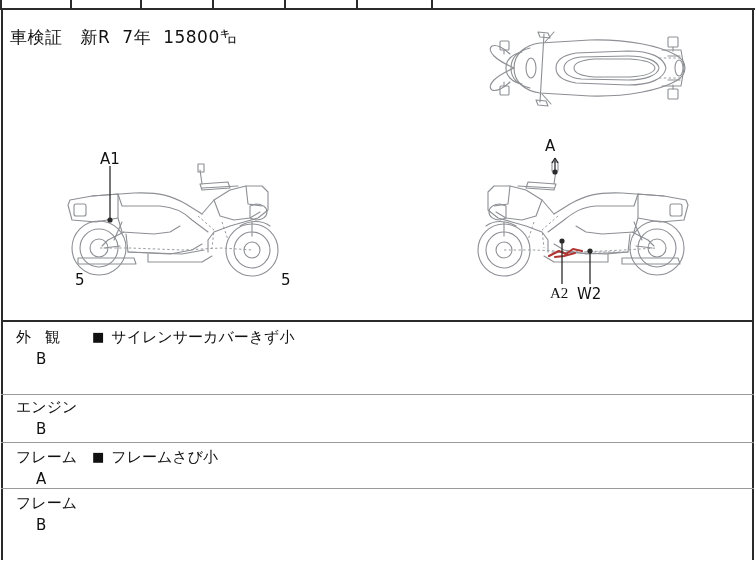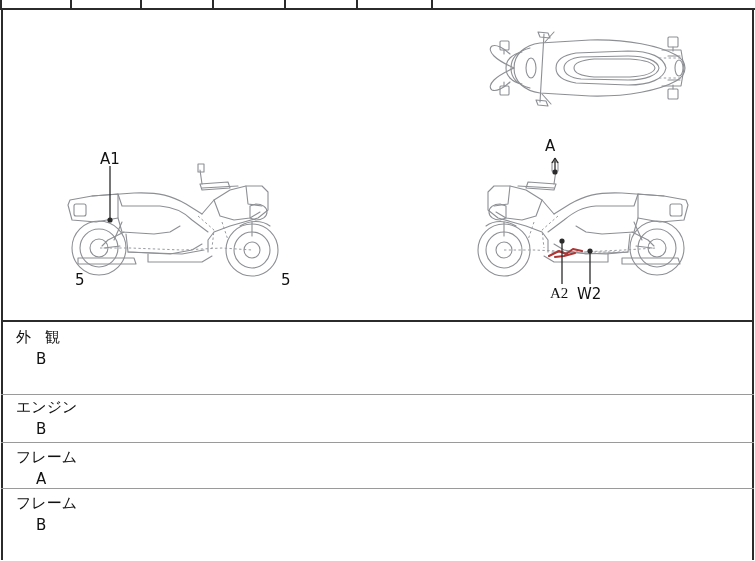--- a/index.html
+++ b/index.html
@@ -132,20 +132,23 @@
     <div class="hdr-cell" style="left:356px;width:75px;">
         <span class="ctext"></span>
       </div>
     <div class="hdr-cell" style="left:431px;width:324px;border-right:none;">
         <span class="ctext"></span>
       </div>
   </div>
 
   <div class="frame"></div>
 
+  <div class="info-line">
+    <span class="seg">車検証</span><span class="sp-1"></span><span class="seg">新R</span><span class="sp-2"></span><span class="seg">7年</span><span class="sp-3"></span><span class="seg">15800㌔</span>
+  </div>
 
   <div class="drawing" style="left:478px;top:28px;">
     <svg width="215" height="80" viewBox="0 0 215 80">
 
       <path class="ln" d="M36 40 C36 26,47 17,62 15 L112 12 C150 11,182 18,198 27 C205 31,207 36,207 40
                            C207 44,205 49,198 53 C182 62,150 69,112 68 L62 65 C47 63,36 54,36 40 Z"></path>
 
       <path class="ln" d="M36 40 C27 36,20 32,16 28 C12 24,11 20,14 18 C18 16,26 20,32 26"></path>
       <path class="ln" d="M36 40 C27 44,20 48,16 52 C12 56,11 60,14 62 C18 64,26 60,32 54"></path>
 
@@ -309,34 +312,40 @@
   <div class="hline" style="top:320px;"></div>
   <div class="hline thin" style="top:394px;"></div>
   <div class="hline thin" style="top:442px;"></div>
   <div class="hline thin" style="top:488px;"></div>
 
   <div class="cond-row" style="top:328px;height:66px;">
     <div class="cond-label">
       <span>外</span><span class="lsp"></span><span>観</span>
     </div>
     <div class="cond-grade">B</div>
+    <div class="cond-note">
+      <span class="bullet">■</span><span>サイレンサーカバーきず小</span>
+    </div>
   </div>
 
   <div class="cond-row" style="top:398px;height:40px;padding-left:11px;">
     <div class="cond-label">
       <span>エンジン</span>
     </div>
     <div class="cond-grade">B</div>
   </div>
 
   <div class="cond-row" style="top:448px;height:40px;text-align:center;">
     <div class="cond-label">
       <span>フレーム</span>
     </div>
     <div class="cond-grade">A</div>
+    <div class="cond-note">
+      <span class="bullet">■</span><span>フレームさび小</span>
+    </div>
   </div>
 
   <div class="cond-row" style="top:494px;height:60px;">
     <div class="cond-label">
       <span>フレーム</span>
     </div>
     <div class="cond-grade">B</div>
   </div>
 
 </div>

